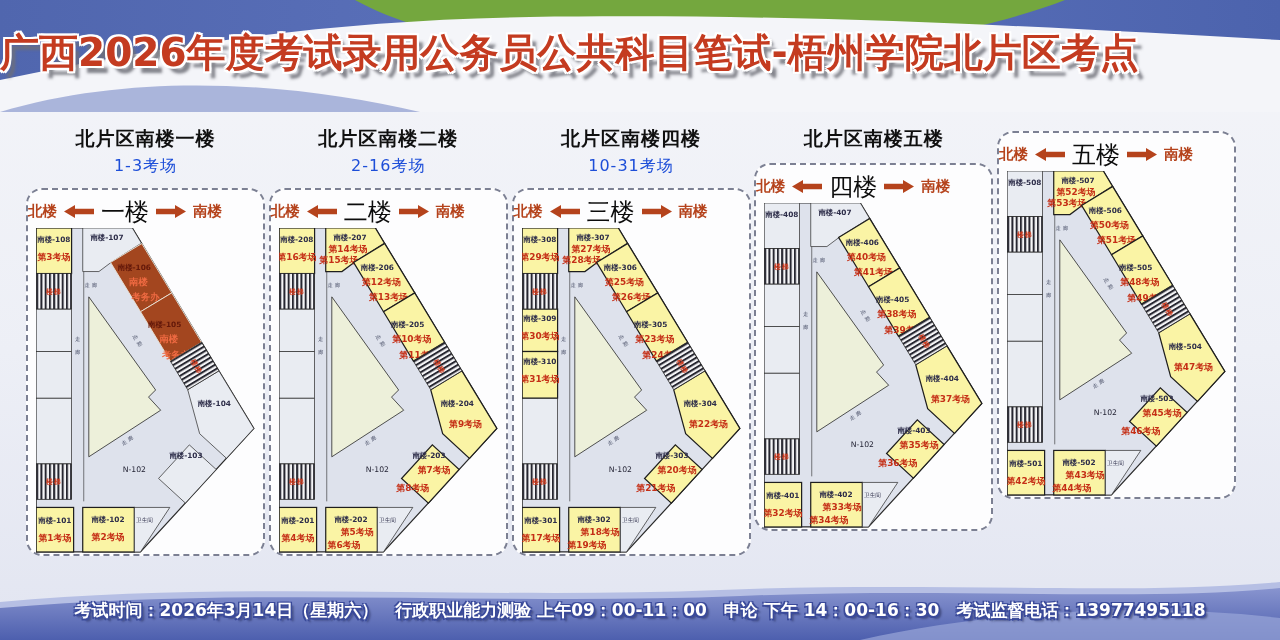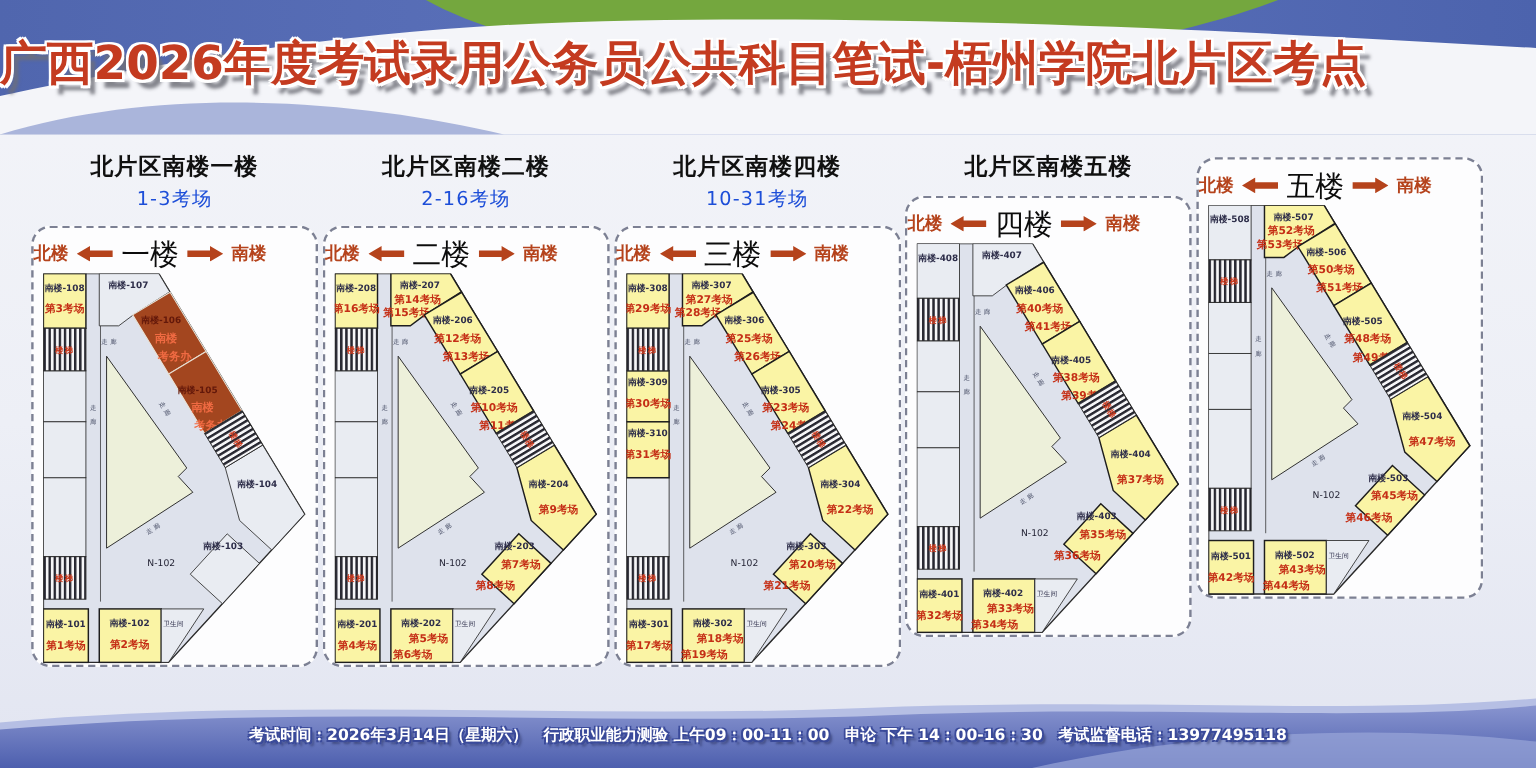--- a/index.html
+++ b/index.html
@@ -40,21 +40,21 @@
   .ok{font-size:9.2px;fill:#ef6a42;font-weight:bold}
   .sm{font-size:5.3px;fill:#4a5068;letter-spacing:2px}
   .smv{font-size:5.3px;fill:#4a5068}
   .st{font-size:6.8px;fill:#cd3a1e;font-weight:bold;letter-spacing:1px}
   .n1{font-size:7.6px;fill:#1f1f30}
   .wcl{font-size:5.6px;fill:#2e2e4a}
   .footer{position:absolute;left:0;bottom:0;width:1280px;height:66px}
   .footer svg{display:block}
   .footer-text{
     position:absolute;left:0;bottom:18px;width:1280px;text-align:center;
-    font-size:13px;font-weight:bold;color:#ffffff;white-space:nowrap;
+    font-size:17px;font-weight:bold;color:#ffffff;white-space:nowrap;
     text-shadow:-1.5px -1.5px 0 #3a4a9a,1.5px -1.5px 0 #3a4a9a,-1.5px 1.5px 0 #3a4a9a,
       1.5px 1.5px 0 #3a4a9a,3px 3px 2px rgba(20,25,60,.45);
   }
 </style>
 </head>
 <body>
 
 <div class="header">
   <svg width="1280" height="112" viewBox="0 0 1280 112" preserveAspectRatio="none">
     <defs>

